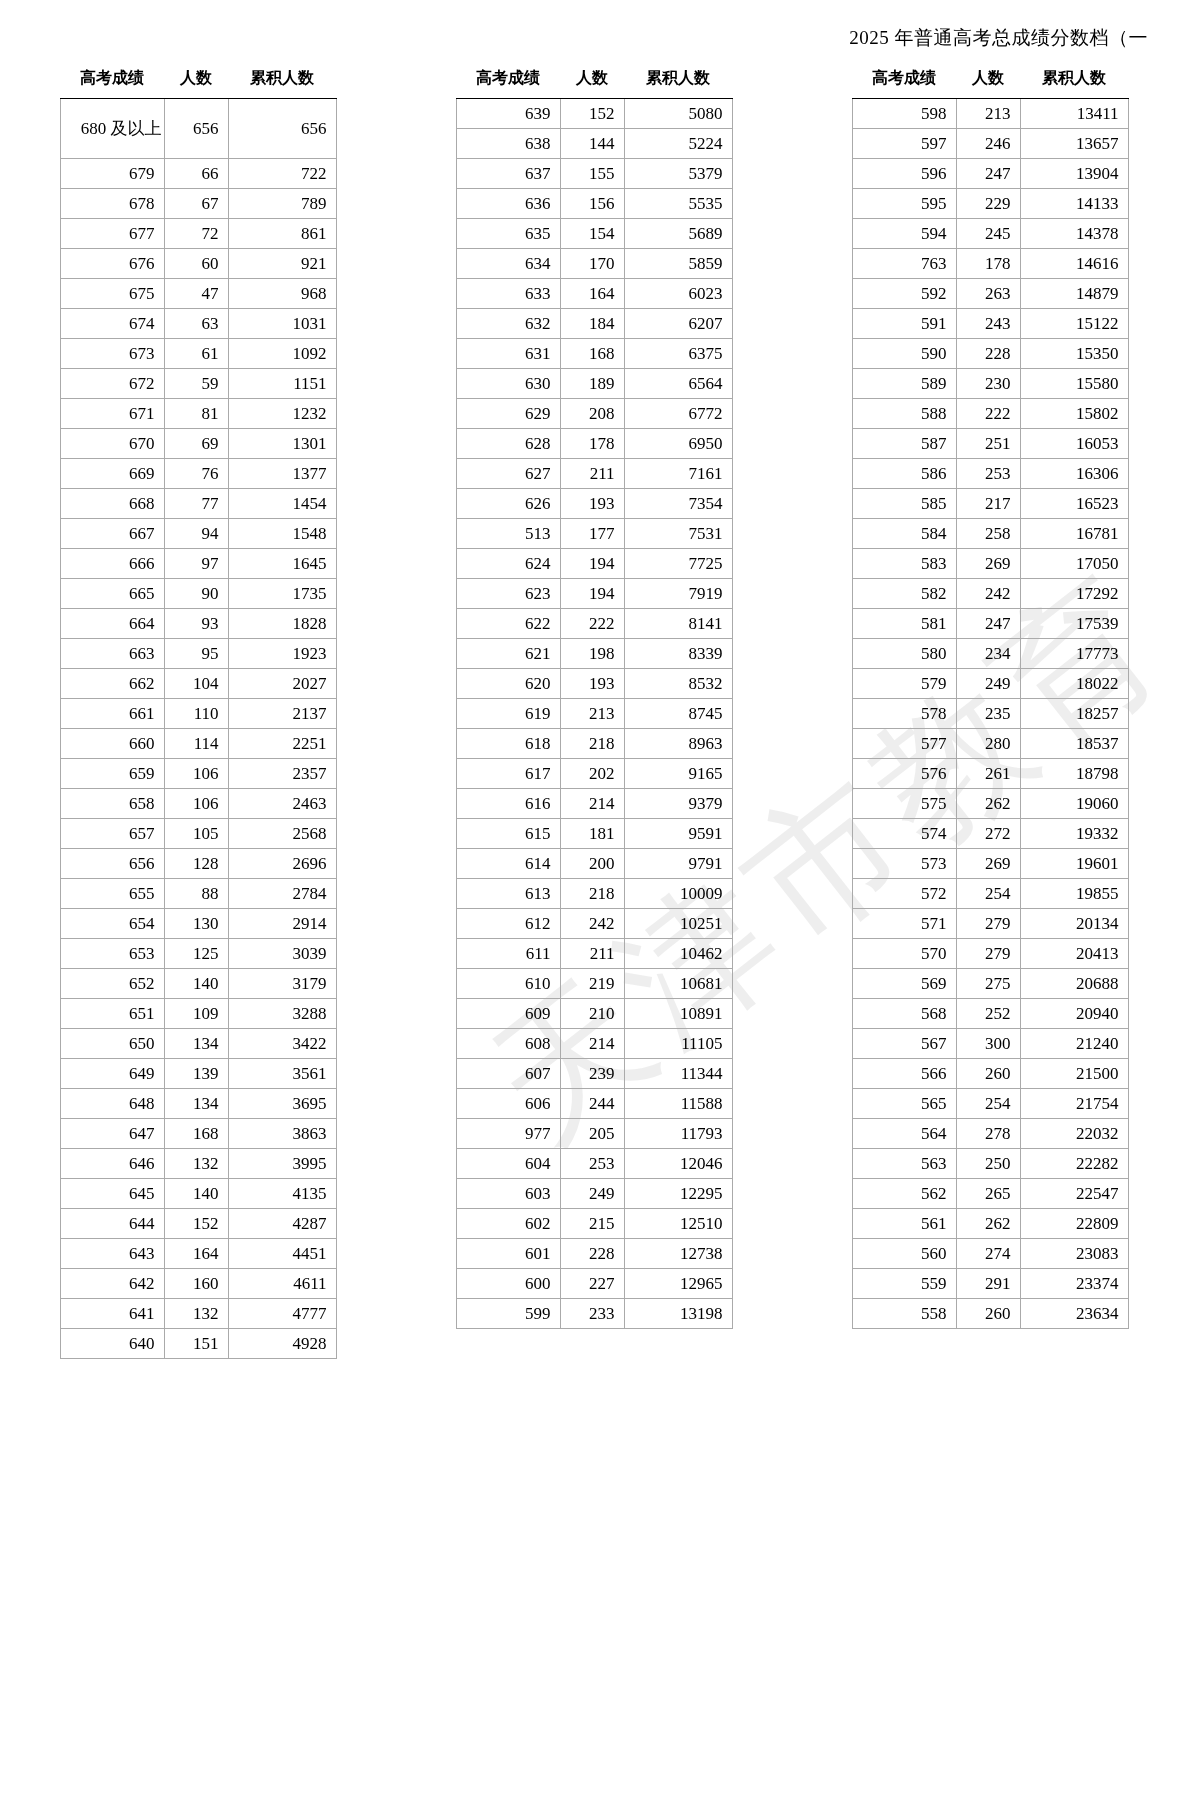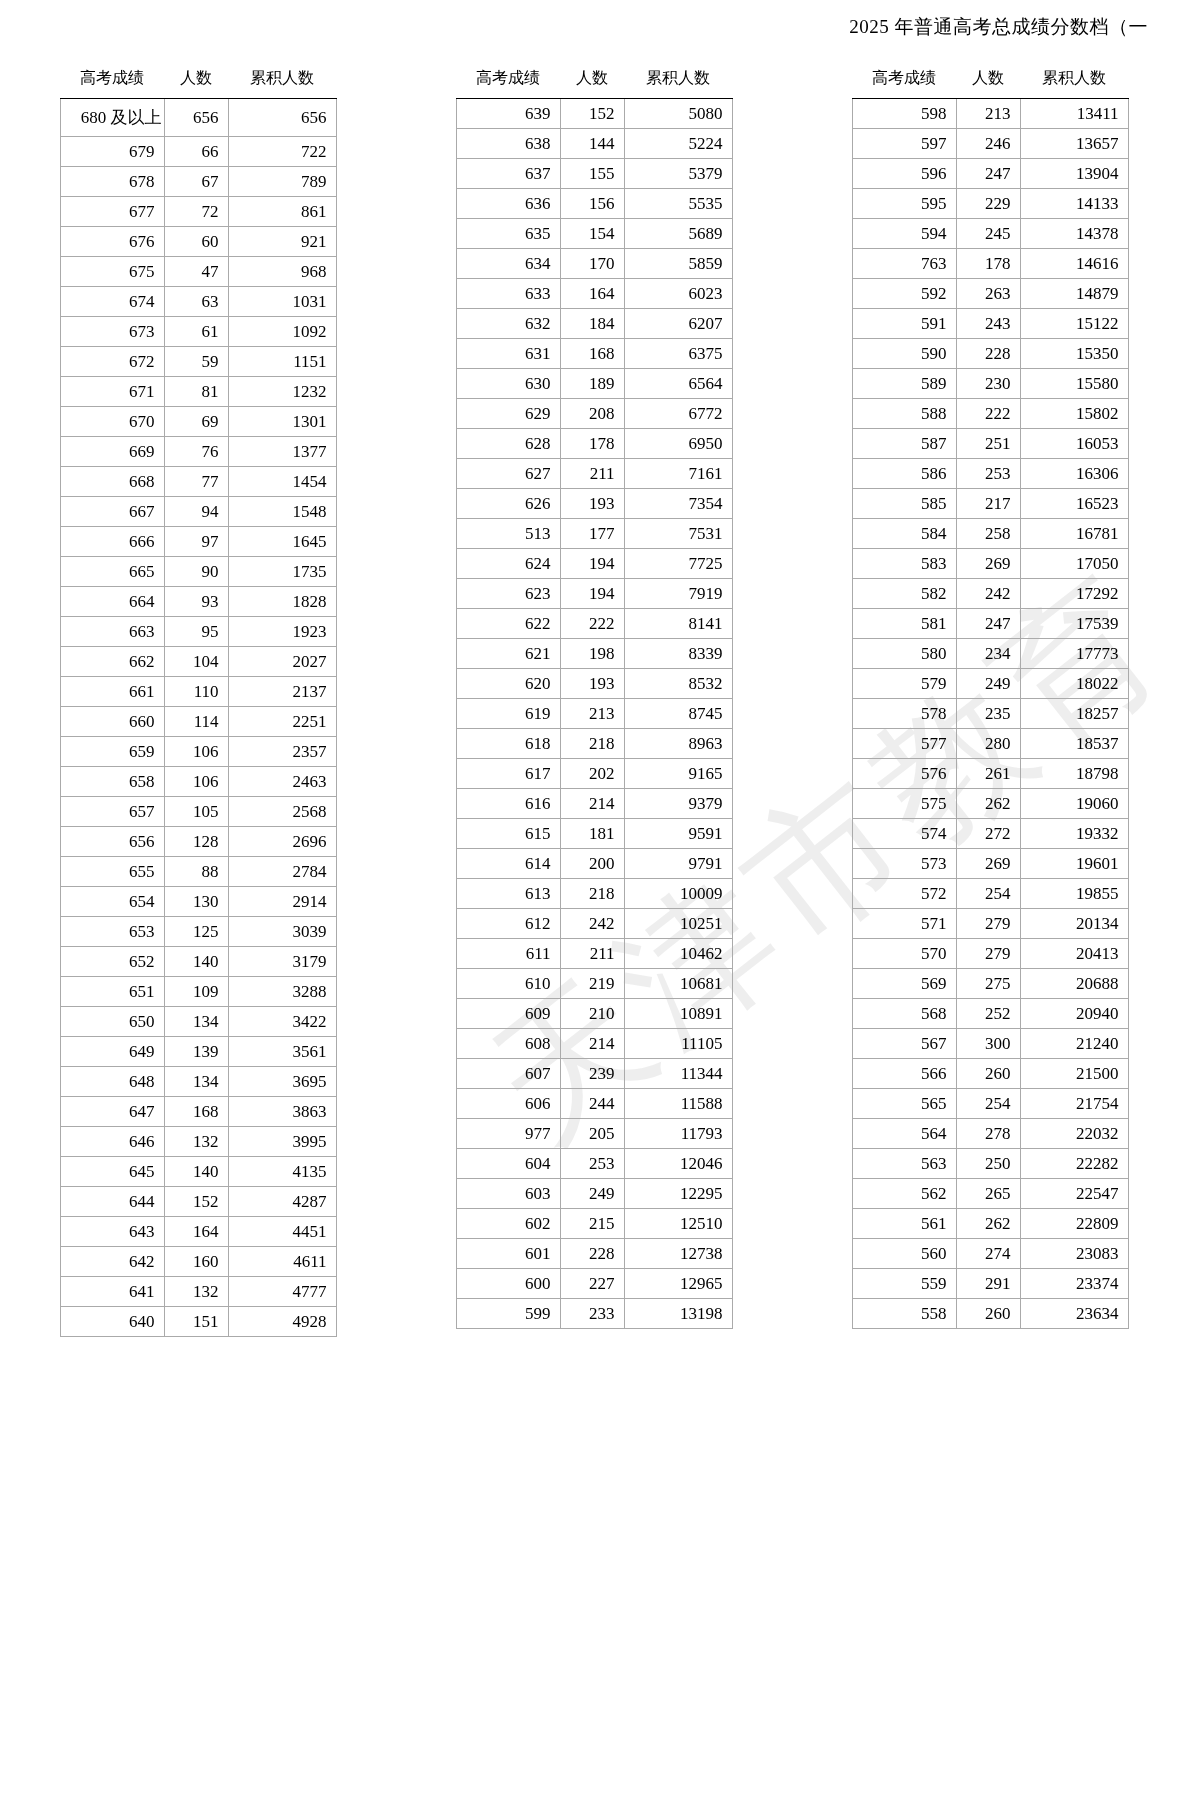--- a/index.html
+++ b/index.html
@@ -10,21 +10,21 @@
     width: 1188px;
     height: 1797px;
     background: #ffffff;
     font-family: "Liberation Serif", "DejaVu Serif", serif;
     color: #000000;
     position: relative;
     overflow: hidden;
   }
   .page-title {
     position: absolute;
-    top: 14px;
+    top: 25px;
     right: 40px;
     font-size: 19px;
     white-space: nowrap;
     letter-spacing: 0.5px;
   }
   .watermark {
     position: absolute;
     left: 430px;
     top: 760px;
     font-size: 150px;
@@ -51,21 +51,21 @@
     align-items: center;
   }
   table.grade-table {
     border-collapse: collapse;
     table-layout: fixed;
     width: 276px;
     font-size: 16px;
   }
   table.grade-table thead th {
     border: none;
-    font-weight: normal;
+    font-weight: bold;
     font-size: 16px;
     padding: 4px 0 9px 0;
     text-align: center;
     font-family: "Liberation Sans", sans-serif;
   }
   table.grade-table thead tr.head-line th {
     border-bottom: 1px solid #000;
   }
   table.grade-table td {
     border: 1px solid #aaaaaa;
@@ -73,21 +73,21 @@
     text-align: right;
     padding: 0 9px 0 4px;
     font-size: 17px;
     background: transparent;
   }
   table.grade-table col.c0 { width: 104px; }
   table.grade-table col.c1 { width: 64px; }
   table.grade-table col.c2 { width: 108px; }
   td.first-cell {
     text-align: right;
-    padding: 4px 2px !important;
+    padding: 15px 2px !important;
     font-family: "Liberation Serif", "DejaVu Serif", serif;
     letter-spacing: 0px;
   }
   .hdr0 { text-align: center; }
   .hdr1 { text-align: center; }
   .hdr2 { text-align: center; }
 </style>
 </head>
 <body>
 

